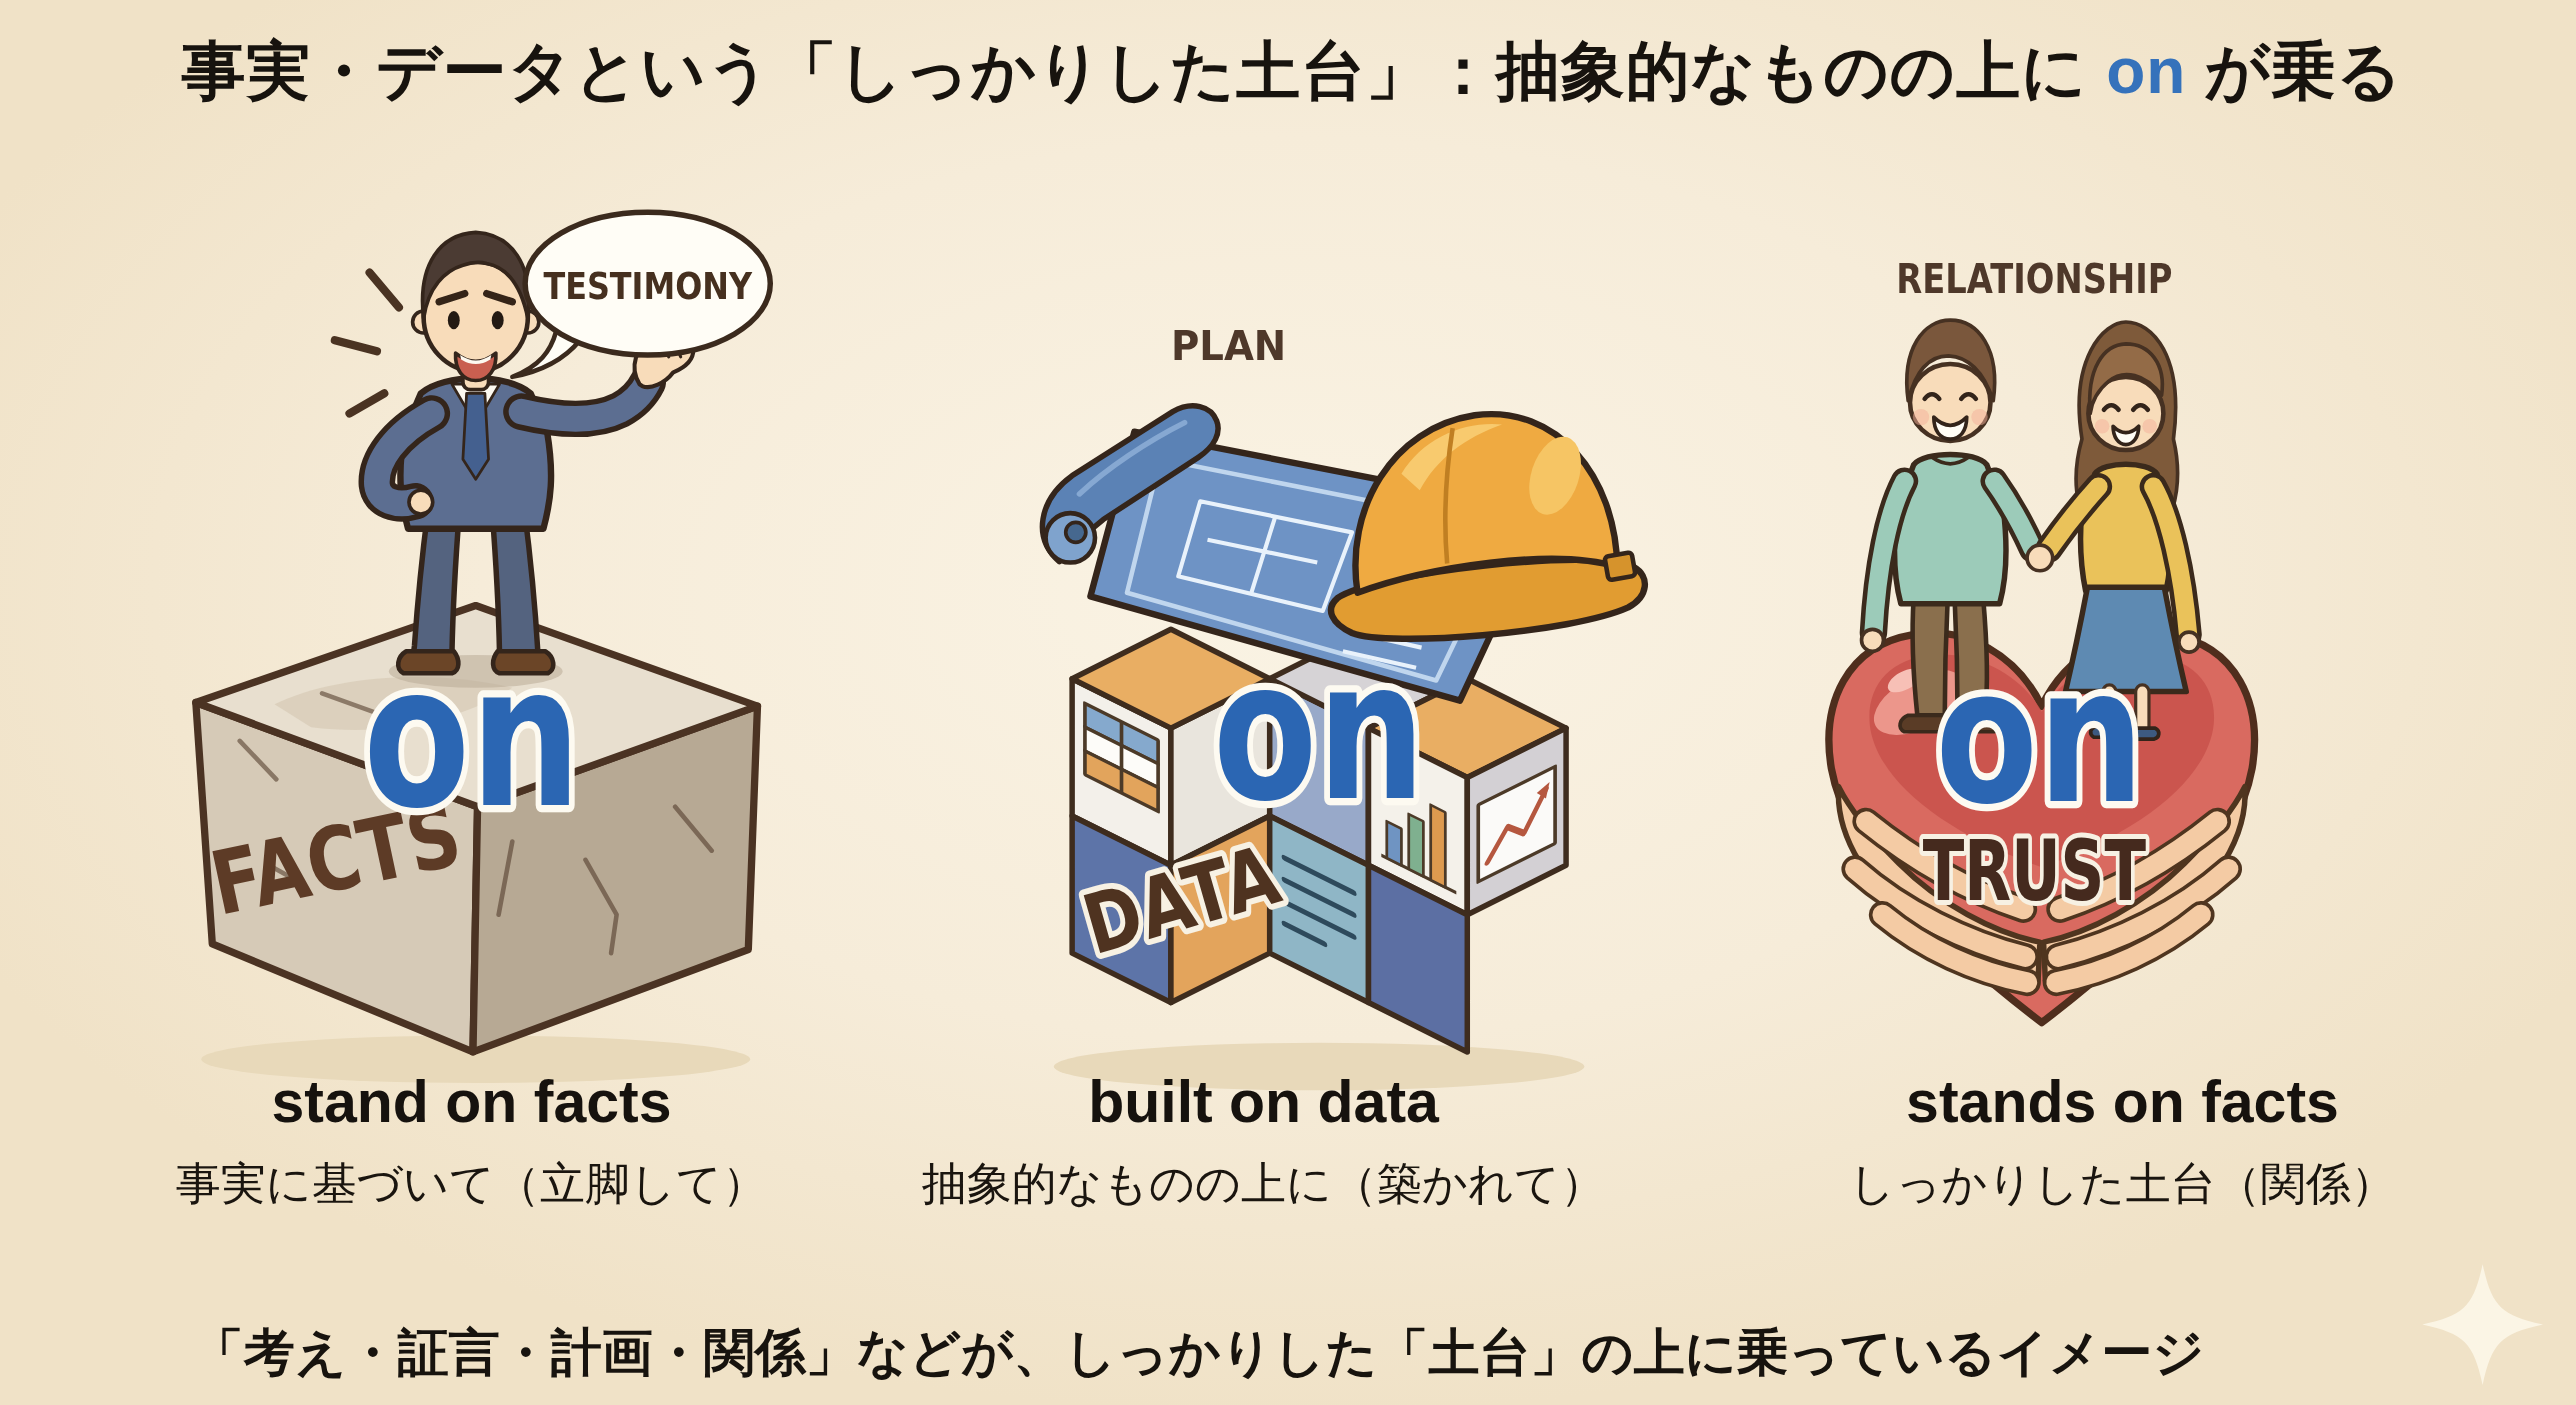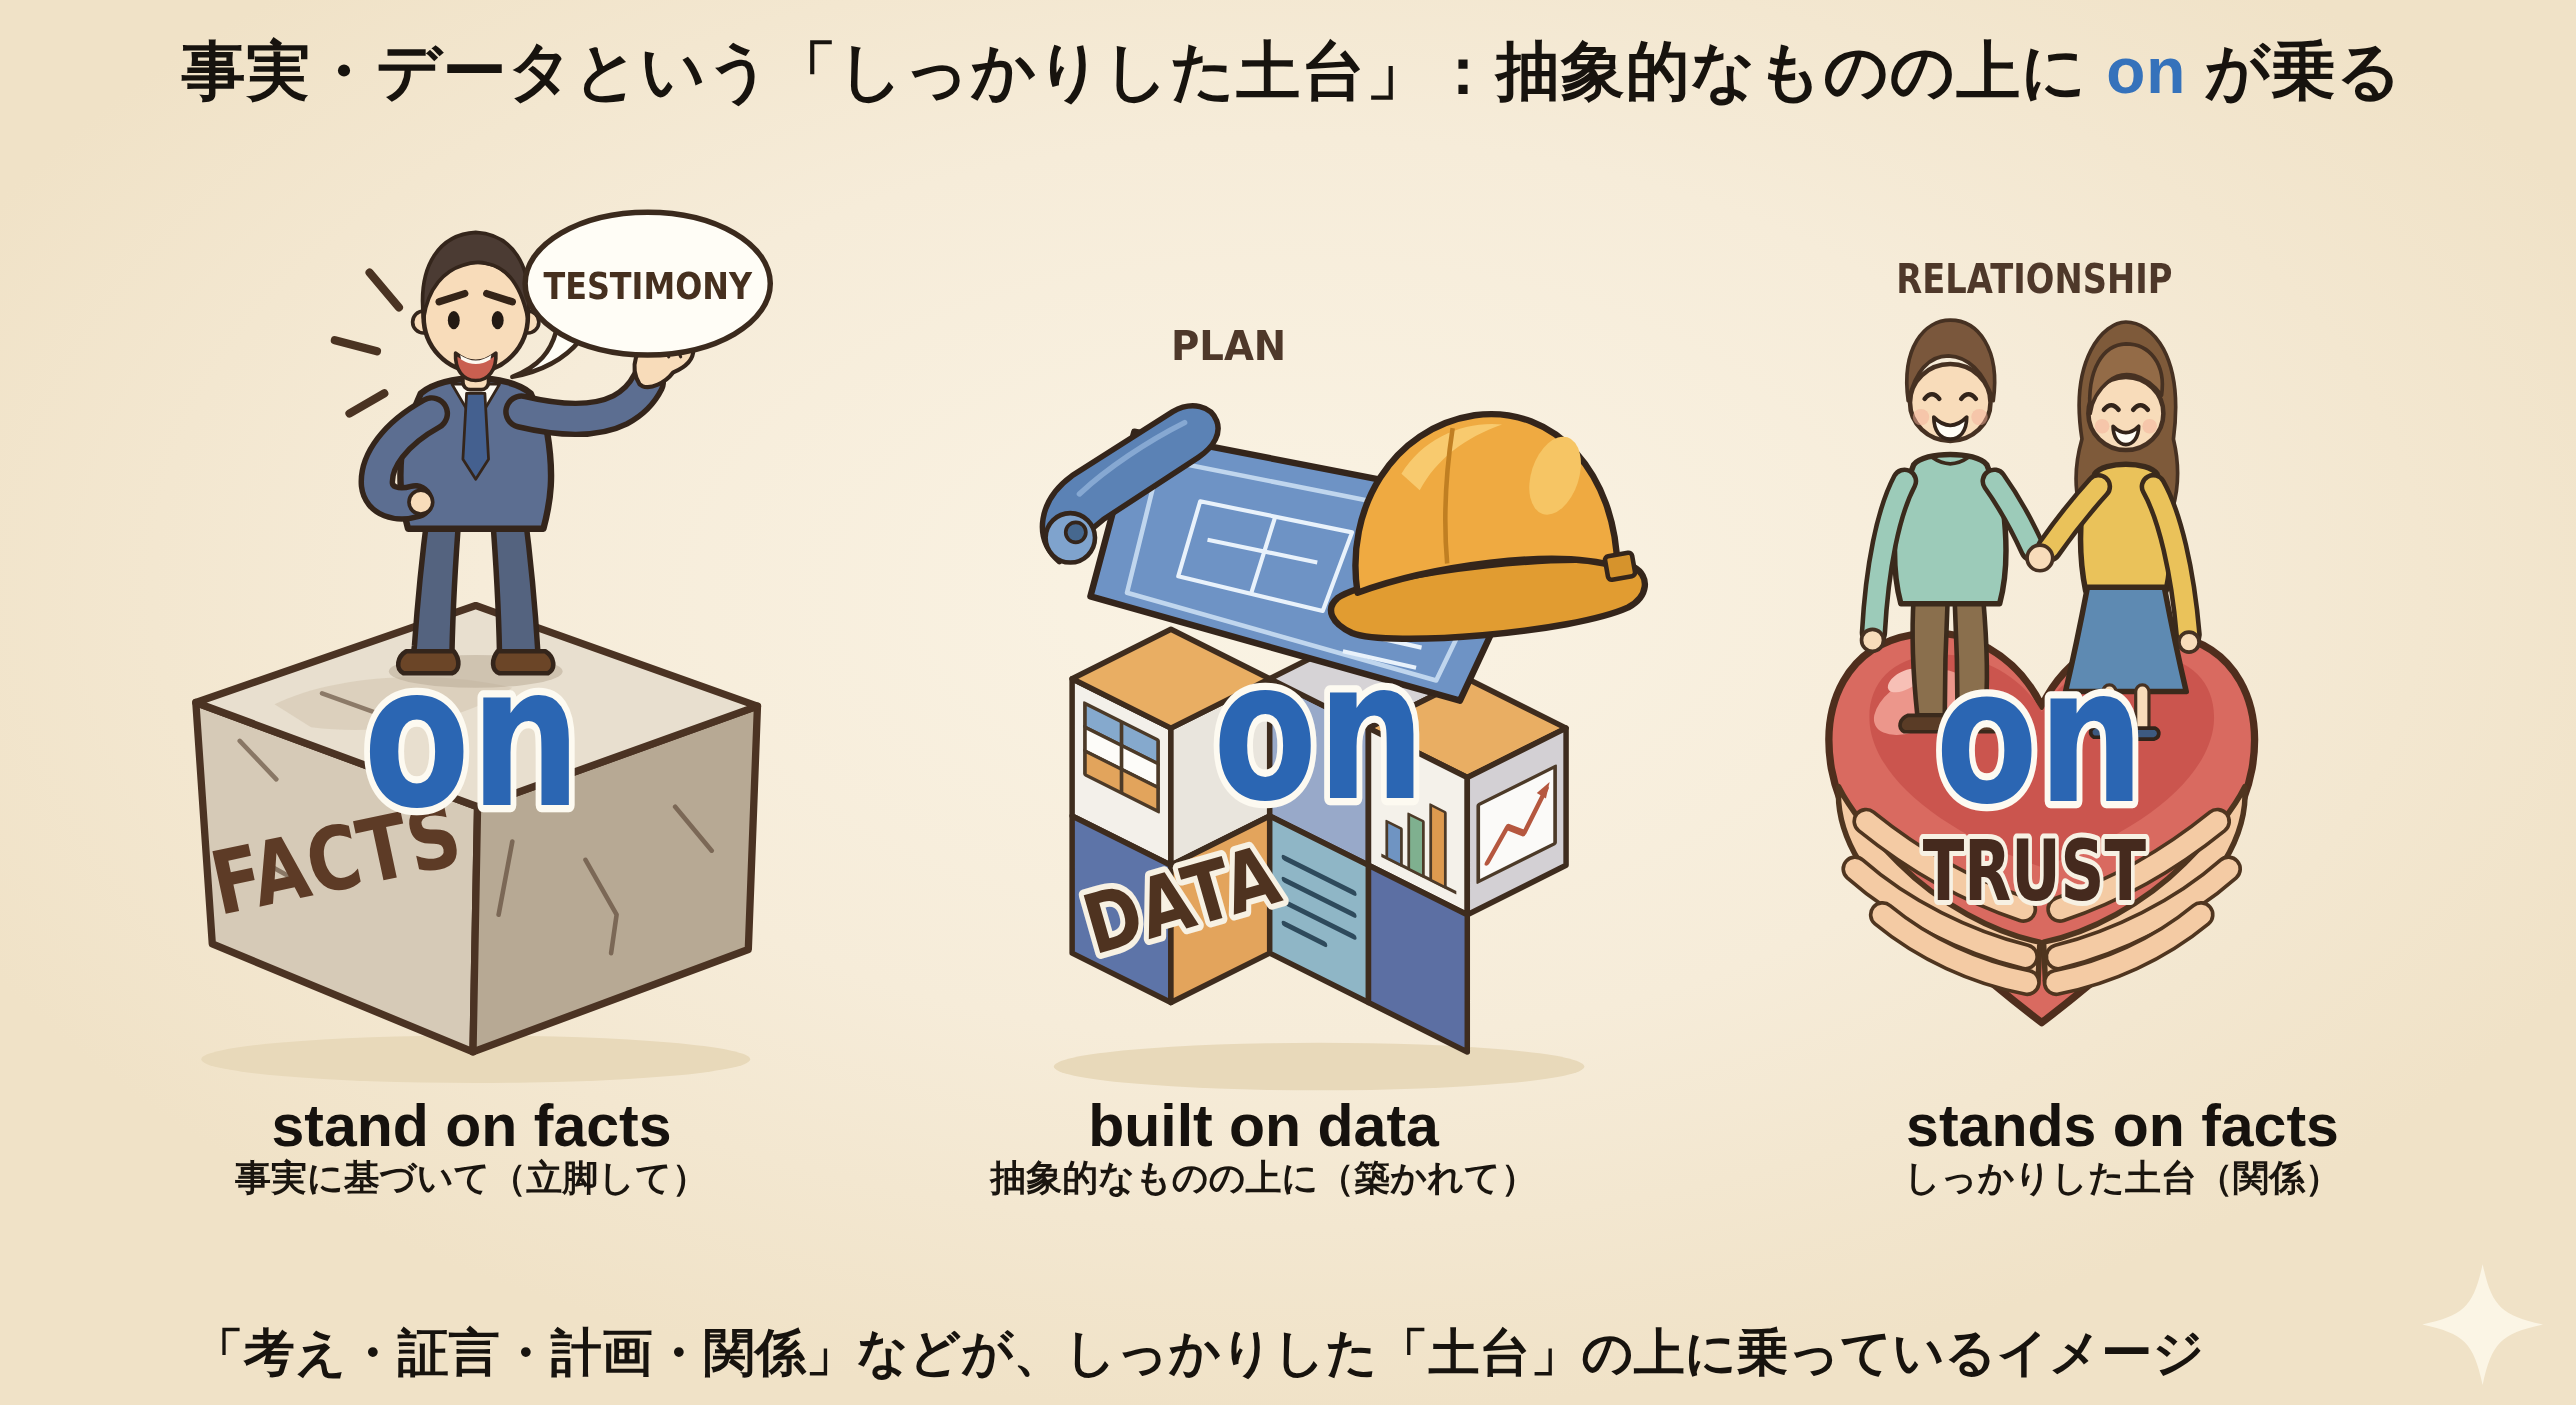--- a/index.html
+++ b/index.html
@@ -6,22 +6,22 @@
   .canvas{
     position:relative;width:2576px;height:1405px;overflow:hidden;
     background:radial-gradient(ellipse 1464px 823px at 50% 42%, #faf3e4 0%, #f6ecd9 55%, #f0e2c7 100%);
     font-family:"Liberation Sans","DejaVu Sans",sans-serif;color:#17130e;
   }
   .art{position:absolute;left:0;top:0;width:2576px;height:1405px;}
   .title{position:absolute;top:24px;left:0;width:100%;margin:4px;text-align:center;
     font-size:64px;font-weight:bold;letter-spacing:0.9px;color:#17130e;}
   .title .blue{color:#3572bb;}
   .cap{position:absolute;width:805px;text-align:center;}
-  .cap-en{top:1068px;font-size:59px;font-weight:bold;color:#16120e;margin-top:24px;}
-  .cap-ja{top:1154px;font-size:36px;font-weight:bold;color:#1a150f;}
+  .cap-en{top:1068px;font-size:59px;font-weight:bold;color:#16120e;}
+  .cap-ja{top:1154px;font-size:45px;font-weight:normal;color:#1a150f;}
   .col-facts{left:69px;}
   .col-data{left:861px;}
   .col-trust{left:1720px;}
   .footer{position:absolute;top:1319px;left:55px;width:2287px;text-align:center;
     font-size:51px;font-weight:bold;color:#17130e;}
   
   text{font-family:"DejaVu Sans","Liberation Sans",sans-serif;font-weight:bold;}
   .sticker{fill:#2b66b3;stroke:#fdfaf1;stroke-width:16px;paint-order:stroke;stroke-linejoin:round;text-anchor:middle;}
   .sticker-brown{stroke:#f7f1e3;paint-order:stroke;stroke-linejoin:round;text-anchor:middle;}
   .brown-label{fill:#4e382a;text-anchor:middle;}

